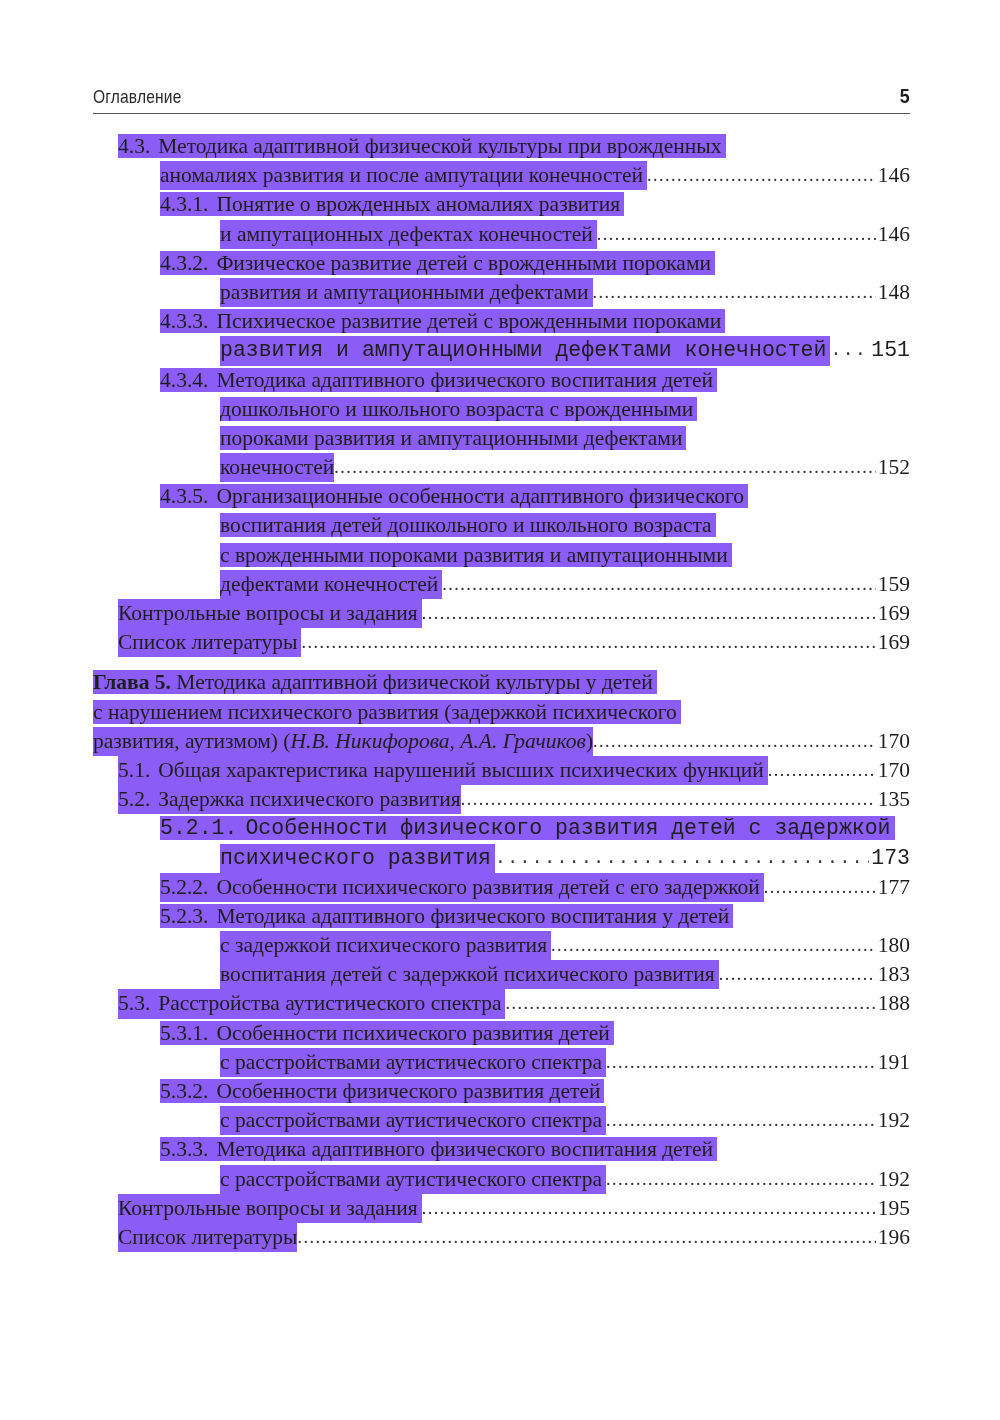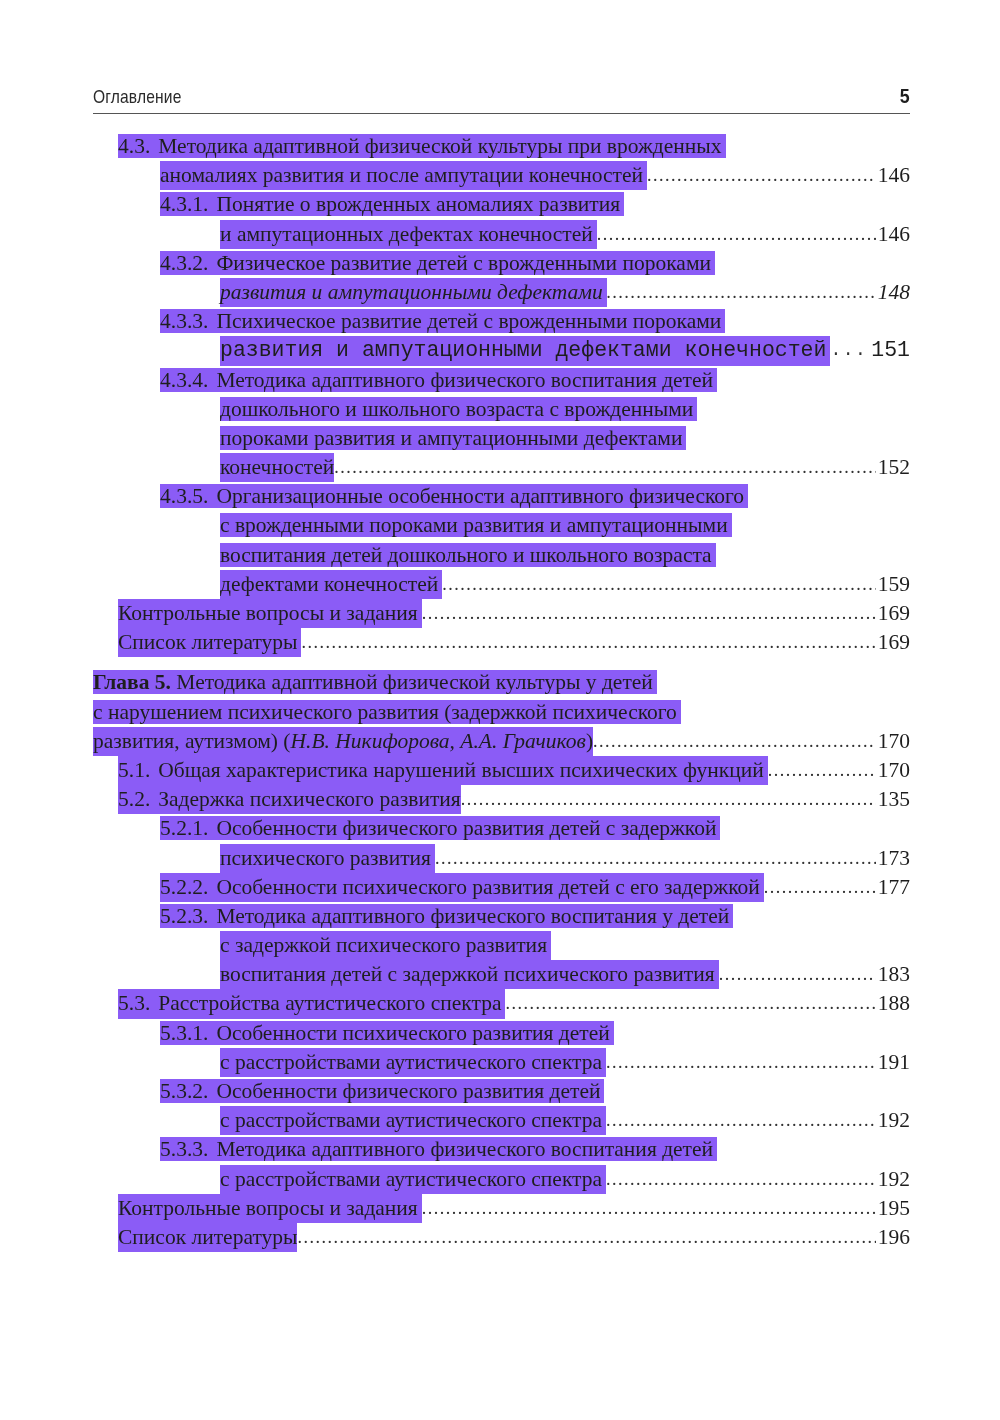--- a/index.html
+++ b/index.html
@@ -49,21 +49,21 @@
     <div class="line"><span class="txt"><span class="num">4.3.1.</span><span>Понятие о врожденных аномалиях развития</span></span></div>
     <div class="line last" style="padding-left:60px;">
         <span class="txt">и ампутационных дефектах конечностей</span>
         <span class="leader"></span>
         <span class="page">146</span>
       </div>
   </div>
 
   <div class="entry" style="margin-left:160px; width:750px;">
     <div class="line"><span class="txt"><span class="num">4.3.2.</span><span>Физическое развитие детей с врожденными пороками</span></span></div>
-    <div class="line last" style="padding-left:60px;font-style:italic;">
+    <div class="line last" style="padding-left:60px;">
         <span class="txt">развития и ампутационными дефектами</span>
         <span class="leader"></span>
         <span class="page">148</span>
       </div>
   </div>
 
   <div class="entry" style="margin-left:160px; width:750px;">
     <div class="line"><span class="txt"><span class="num">4.3.3.</span><span>Психическое развитие детей с врожденными пороками</span></span></div>
     <div class="line last" style="padding-left:60px;font-family:Liberation Mono, monospace;">
         <span class="txt">развития и ампутационными дефектами конечностей</span>
@@ -78,22 +78,22 @@
     <div class="line" style="padding-left:60px;"><span class="txt">пороками развития и ампутационными дефектами</span></div>
     <div class="line last" style="padding-left:60px;">
         <span class="txt" style="padding-right:0">конечностей</span>
         <span class="leader"></span>
         <span class="page">152</span>
       </div>
   </div>
 
   <div class="entry" style="margin-left:160px; width:750px;">
     <div class="line"><span class="txt"><span class="num">4.3.5.</span><span>Организационные особенности адаптивного физического</span></span></div>
+    <div class="line" style="padding-left:60px;"><span class="txt">воспитания детей дошкольного и школьного возраста</span></div>
     <div class="line" style="padding-left:60px;"><span class="txt">с врожденными пороками развития и ампутационными</span></div>
-    <div class="line" style="padding-left:60px;"><span class="txt">воспитания детей дошкольного и школьного возраста</span></div>
     <div class="line last" style="padding-left:60px;">
         <span class="txt">дефектами конечностей</span>
         <span class="leader"></span>
         <span class="page">159</span>
       </div>
   </div>
 
   <div class="entry" style="margin-left:118px; width:792px;">
     <div class="line last">
         <span class="txt">Контрольные вопросы и задания</span>
@@ -131,40 +131,40 @@
   </div>
 
   <div class="entry" style="margin-left:118px; width:792px;">
     <div class="line last">
         <span class="txt" style="padding-right:0"><span class="num">5.2.</span><span>Задержка психического развития</span></span>
         <span class="leader"></span>
         <span class="page">135</span>
       </div>
   </div>
 
-  <div class="entry" style="margin-left:160px; width:750px;">
+  <div class="entry" style="margin-left:160px; width:750px;font-family:Liberation Mono, monospace;">
     <div class="line"><span class="txt"><span class="num">5.2.1.</span><span>Особенности физического развития детей с задержкой</span></span></div>
     <div class="line last" style="padding-left:60px;">
         <span class="txt">психического развития</span>
         <span class="leader"></span>
         <span class="page">173</span>
       </div>
   </div>
 
   <div class="entry" style="margin-left:160px; width:750px;">
     <div class="line last">
         <span class="txt"><span class="num">5.2.2.</span><span>Особенности психического развития детей с его задержкой</span></span>
         <span class="leader"></span>
         <span class="page">177</span>
       </div>
   </div>
 
   <div class="entry" style="margin-left:160px; width:750px;">
     <div class="line"><span class="txt"><span class="num">5.2.3.</span><span>Методика адаптивного физического воспитания у детей</span></span></div>
-    <div class="line last" style="padding-left:60px;flex-direction:column;">
+    <div class="line last" style="padding-left:60px;">
         <span class="txt">с задержкой психического развития</span>
         <span class="leader"></span>
         <span class="page">180</span>
       </div>
   </div>
 
   <div class="entry" style="margin-left:160px; width:750px;">
     <div class="line last" style="padding-left:60px;">
         <span class="txt">воспитания детей с задержкой психического развития</span>
         <span class="leader"></span>

